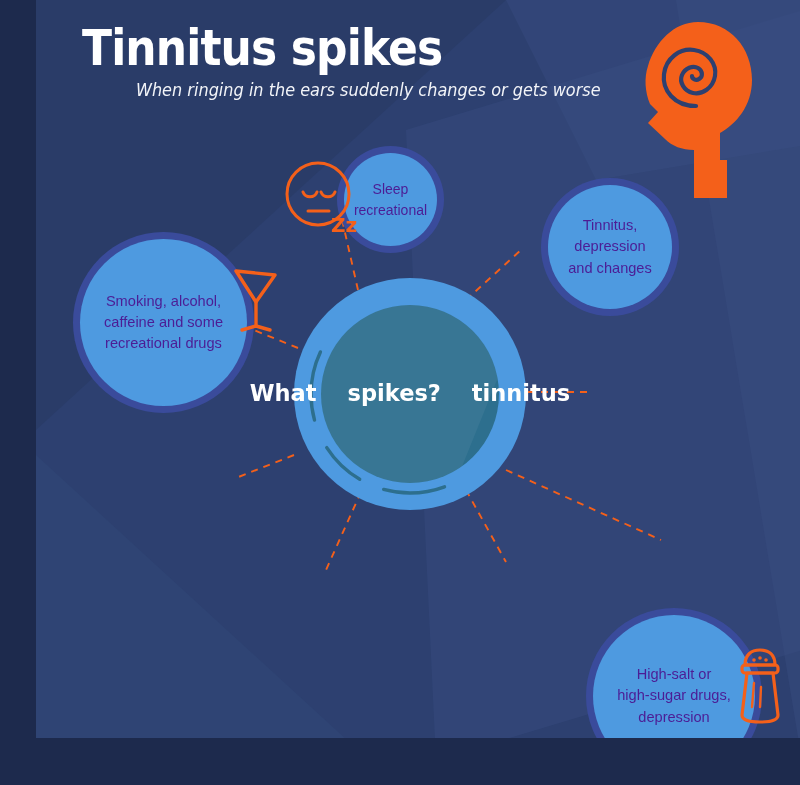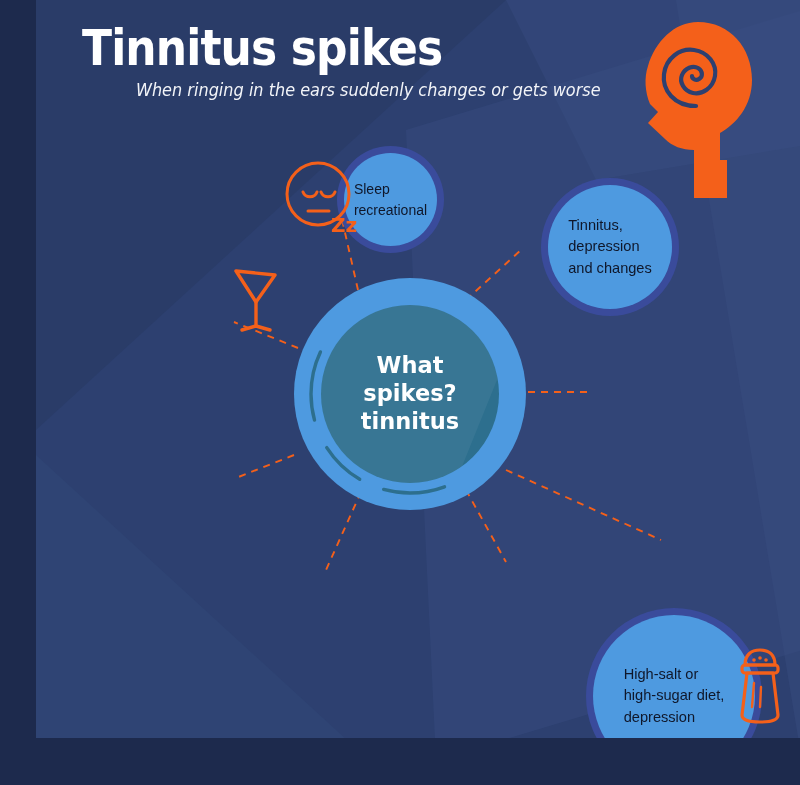--- a/index.html
+++ b/index.html
@@ -64,40 +64,42 @@
     overflow:hidden;
   }
   .hub-sheen:after{
     content:"";position:absolute;
     left:-40px;top:-70px;width:200px;height:330px;
     background:rgba(255,255,255,0.055);
     transform:rotate(22deg);
   }
   .hub-text{
     position:absolute;inset:0;
-    display:flex;flex-direction:column;
+    display:flex;
     align-items:center;justify-content:center;
     color:#ffffff;
     font-family:"DejaVu Sans",sans-serif;
     font-weight:bold;
     font-size:22.5px;
     line-height:1.24;
     text-align:center;
     letter-spacing:0px;
+    gap:31px;
   }
   .hub-text span{display:block;}
 
   
   .bubble{
     position:absolute;
     border-radius:50%;
     background:#4e9ae0;
     box-shadow:0 0 0 7px #3a4b9b;
     display:flex;align-items:center;justify-content:center;
-    color:#0f172a;
+    text-align:center;
+    color:#4c1d95;
     font-size:14.6px;
     line-height:1.45;
     padding:0 12px;
     box-sizing:border-box;
   }
   .bubble span{display:block;}
 
   
   .icon{position:absolute;}
 </style>
@@ -143,20 +145,27 @@
     </svg>
     <div class="hub-inner"></div>
     <div class="hub-sheen"></div>
     <div class="hub-text">
       <span>What</span>
       <span>spikes?</span>
       <span>tinnitus</span>
     </div>
   </div>
 
+  <div class="bubble" style="left:44px;top:239px;width:167px;height:167px;">
+    <div>
+      <span>Smoking, alcohol,</span>
+      <span>caffeine and some</span>
+      <span>recreational drugs</span>
+    </div>
+  </div>
   <svg class="icon" style="left:194px;top:258px;width:56px;height:80px;" viewBox="0 0 56 80" xmlns="http://www.w3.org/2000/svg" stroke="#f4601a" stroke-width="3.4" fill="none" stroke-linecap="round" stroke-linejoin="round">
     <polyline points="6,13 45,17 26,44 6,13"></polyline>
     <line x1="26" y1="44" x2="26" y2="68"></line>
     <polyline points="12,72 26,68 40,72"></polyline>
   </svg>
 
   <div class="bubble" style="left:308px;top:153px;width:93px;height:93px;font-size:14px;">
     <div>
       <span>Sleep</span>
       <span>recreational</span>
@@ -186,21 +195,21 @@
     <path d="M18 52 C26 44 40 42 52 46 C62 49 70 56 72 64 C74 72 66 78 56 76 C44 74 28 68 18 60 Z"></path>
     <circle cx="28" cy="55" r="4"></circle>
     <circle cx="73" cy="57" r="19" fill="#2d4070"></circle>
     <line x1="66" y1="50" x2="80" y2="64"></line>
     <line x1="80" y1="50" x2="66" y2="64"></line>
   </svg>
 
   <div class="bubble" style="left:45px;top:430px;width:162px;height:162px;">
     <div>
       <span>High-salt or</span>
-      <span>high-sugar diet,</span>
+      <span>high-sugar drugs,</span>
       <span>depression</span>
     </div>
   </div>
   <svg class="icon" style="left:182px;top:460px;width:60px;height:82px;" viewBox="0 0 60 82" xmlns="http://www.w3.org/2000/svg" stroke="#f4601a" stroke-width="3.2" fill="none" stroke-linecap="round" stroke-linejoin="round">
     <path d="M15 20 C15 10 21 5 30 5 C39 5 45 10 45 20 Z"></path>
     <rect x="12" y="20" width="36" height="8" rx="3"></rect>
     <path d="M17 28 L12 70 C12 75 18 77 30 77 C42 77 48 75 48 70 L43 28 Z"></path>
     <circle cx="24" cy="15" r="1.8" fill="#f4601a" stroke="none"></circle>
     <circle cx="30" cy="13" r="1.8" fill="#f4601a" stroke="none"></circle>
     <circle cx="36" cy="15" r="1.8" fill="#f4601a" stroke="none"></circle>

